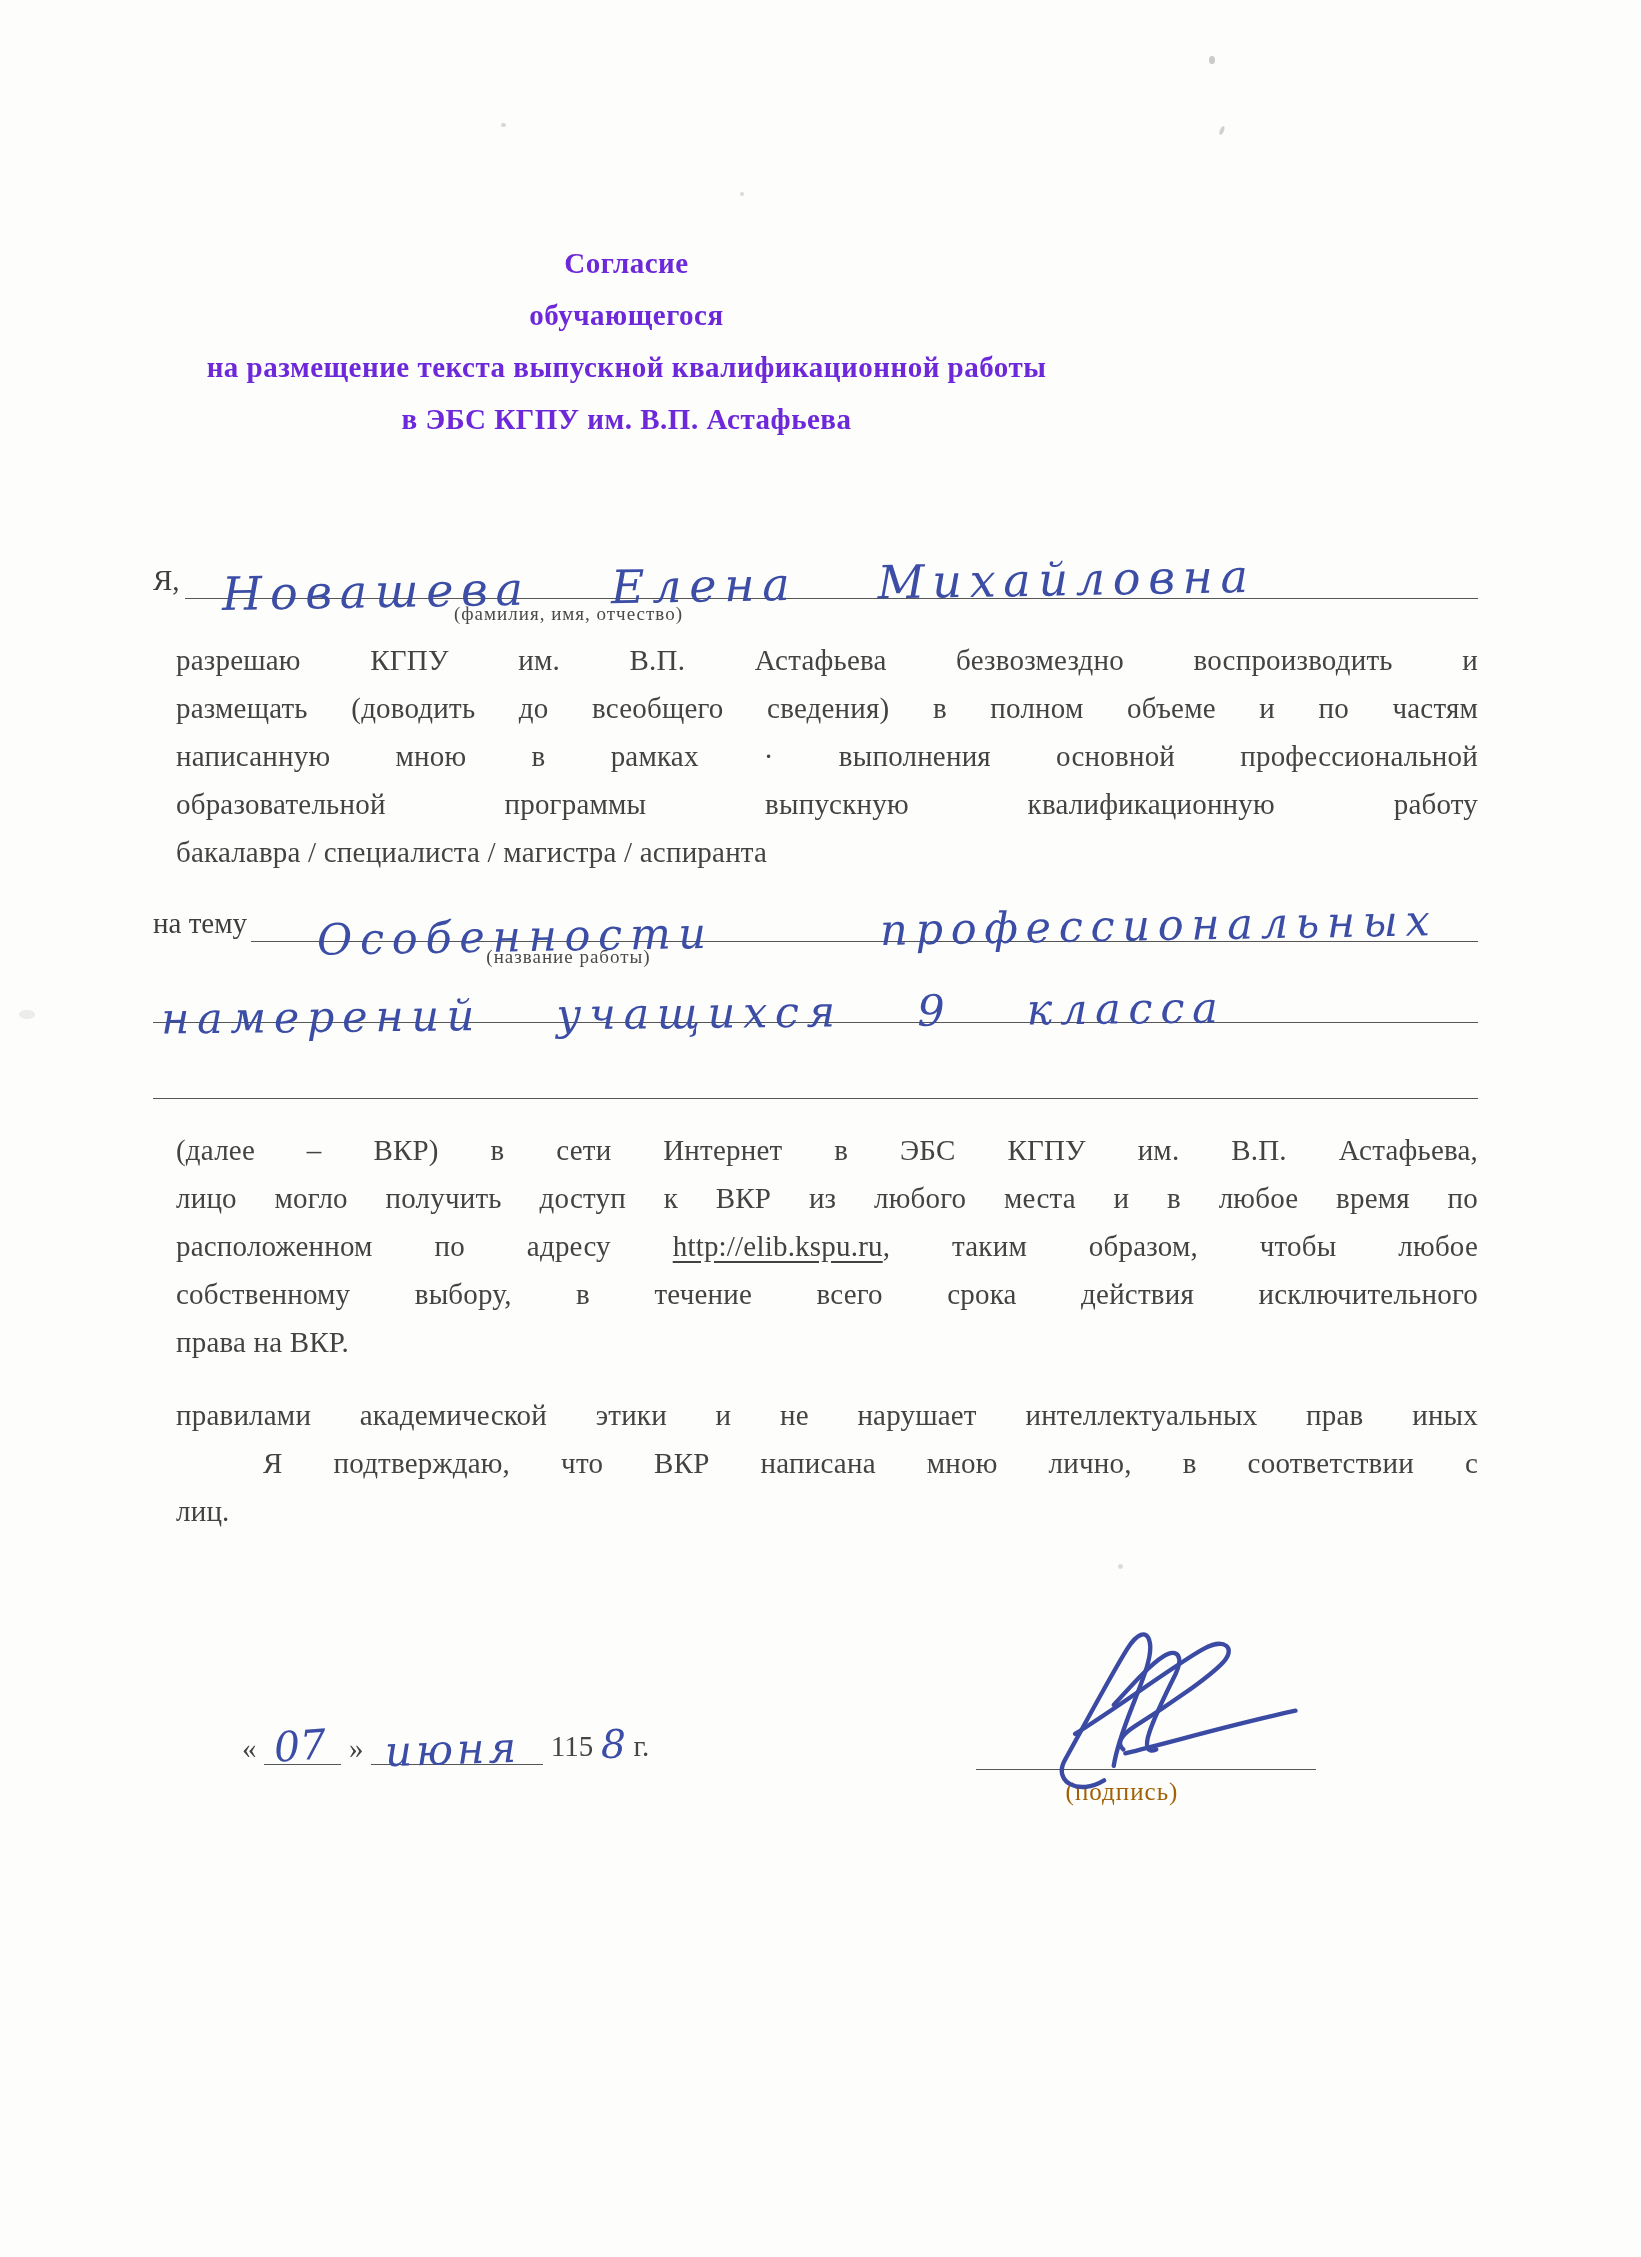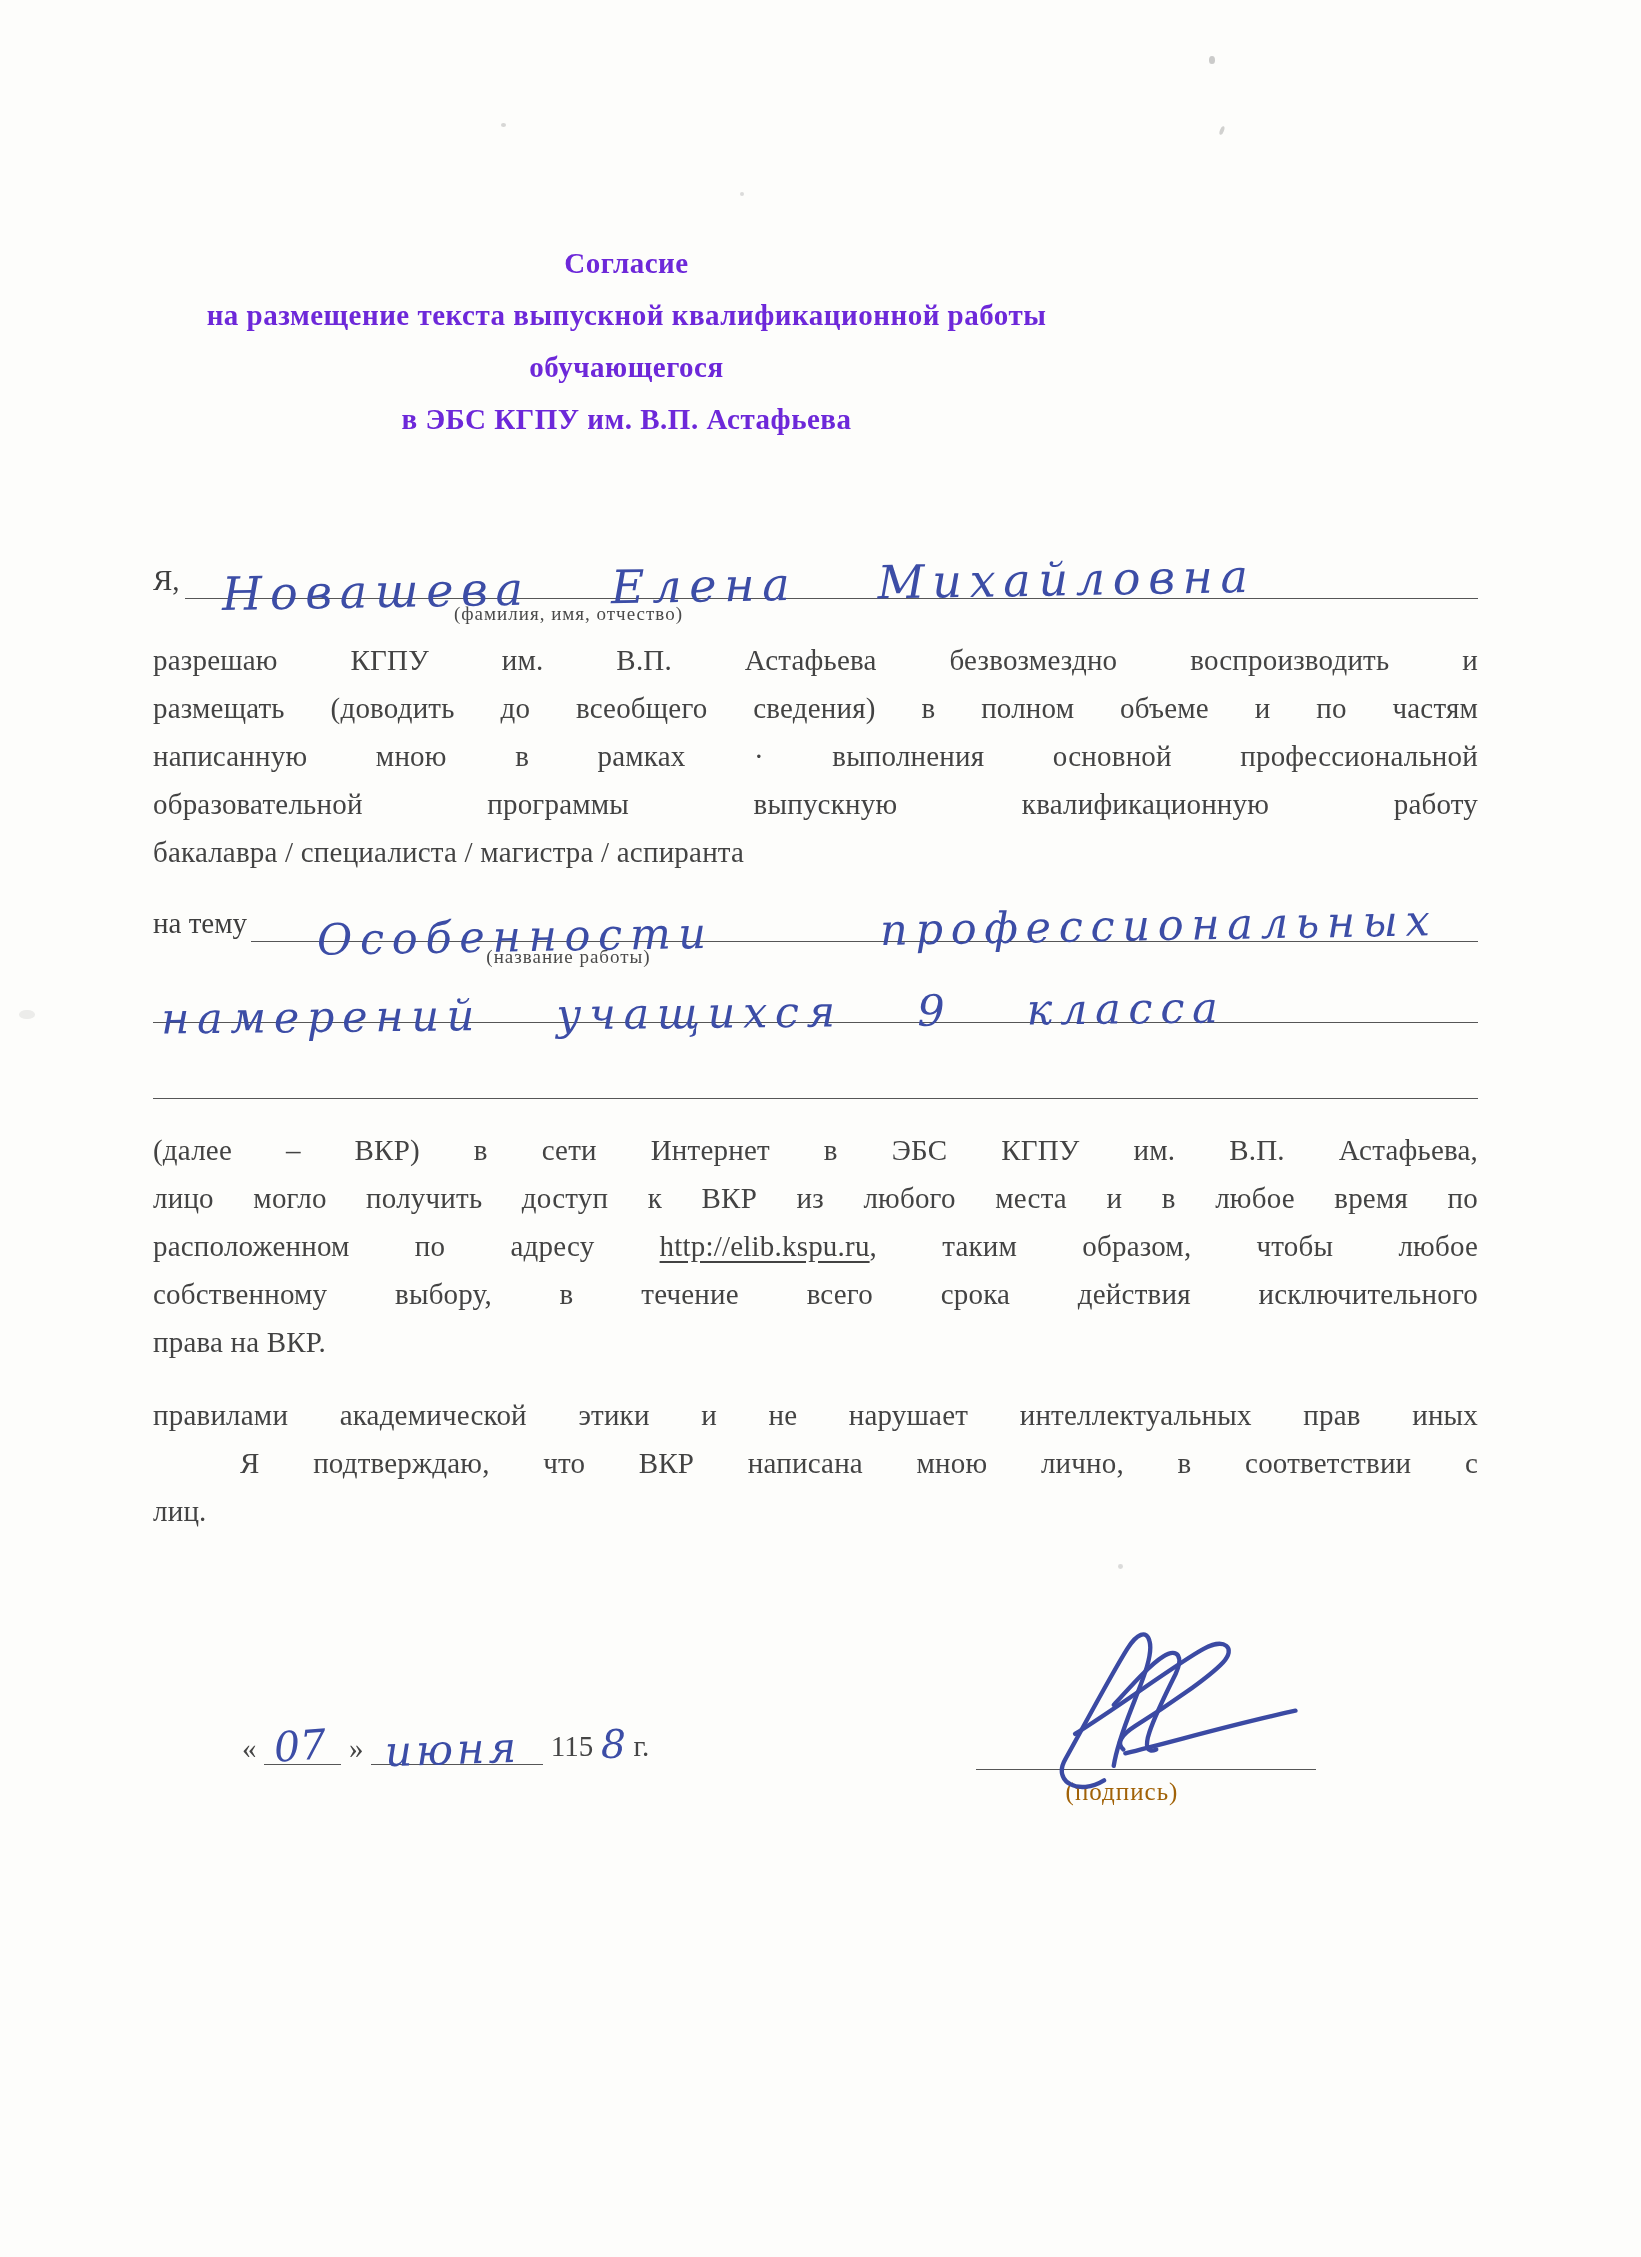--- a/index.html
+++ b/index.html
@@ -10,21 +10,21 @@
   }
   .content { position:absolute; left:153px; top:0; width:1325px; }
 
   
   .title-block {
     margin-top:237px; margin-right:378px; text-align:center;
     font-weight:700; font-size:29px; line-height:52px; color:#6d28d9;
     letter-spacing:0.5px;
   }
   .para { font-size:29px; line-height:48px; color:#434343; letter-spacing:0.2px; }
-  .jline { text-align:justify; text-align-last:justify; }
+  .jline { text-align:justify; text-align-last:justify;margin-left:23px; }
   .jline.end { text-align-last:left; }
   .p1 { margin-top:11.6px; }
   .p2 { margin-top:27px; }
   .p3 { margin-top:25px; }
   .p3 .jline.first { text-indent:87px; }
   .caption {
     font-size:19px; color:#4a4a4a; margin-top:3.9px; margin-left:145px;
     width:541px; text-align:center; letter-spacing:1px;
   }
   .link-underline { text-decoration:underline; text-underline-offset:4.8px; }
@@ -90,22 +90,22 @@
   <div class="speck" style="left:1209px; top:56px; width:5.8px; height:7.7px; opacity:.45"></div>
   <div class="speck" style="left:1220px; top:126px; width:3.9px; height:8.7px; opacity:.4; transform:rotate(20deg)"></div>
   <div class="speck" style="left:740px; top:192px; width:3.9px; height:3.9px; opacity:.3"></div>
   <div class="speck" style="left:19.3px; top:1010px; width:15.4px; height:8.7px; opacity:.15"></div>
   <div class="speck" style="left:1118px; top:1564px; width:4.8px; height:4.8px; opacity:.3"></div>
 
   <div class="content">
 
     <div class="title-block">
       <div>Согласие</div>
+      <div>обучающегося</div>
       <div>на размещение текста выпускной квалификационной работы</div>
-      <div>обучающегося</div>
       <div>в ЭБС КГПУ им. В.П. Астафьева</div>
     </div>
 
     <div class="name-row">
       <span class="ya">Я,</span>
       <span class="write-line">
         <span class="hand hand-name">Новашева Елена Михайловна</span>
       </span>
     </div>
     <div class="caption">(фамилия, имя, отчество)</div>

